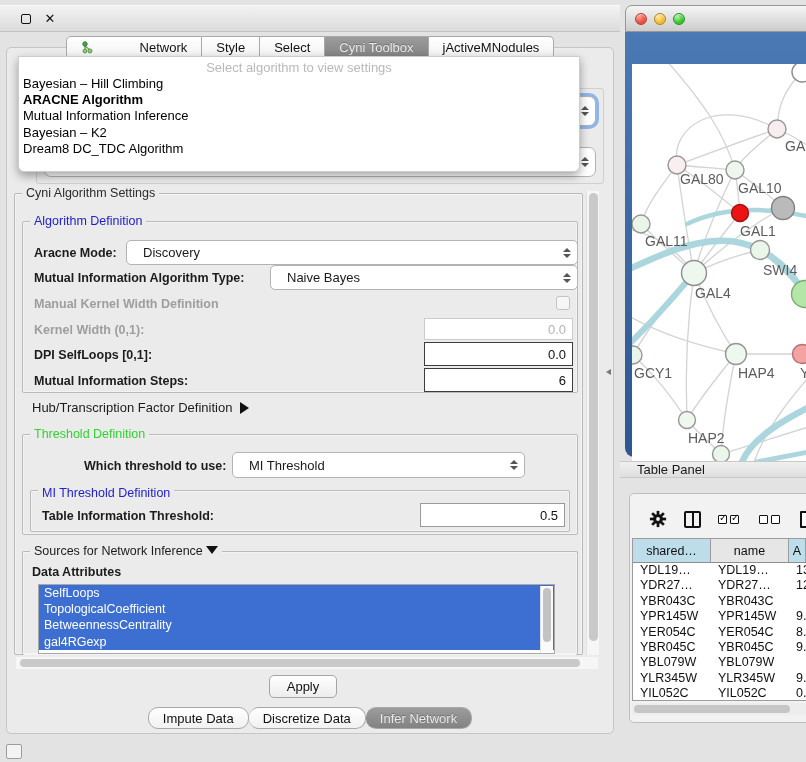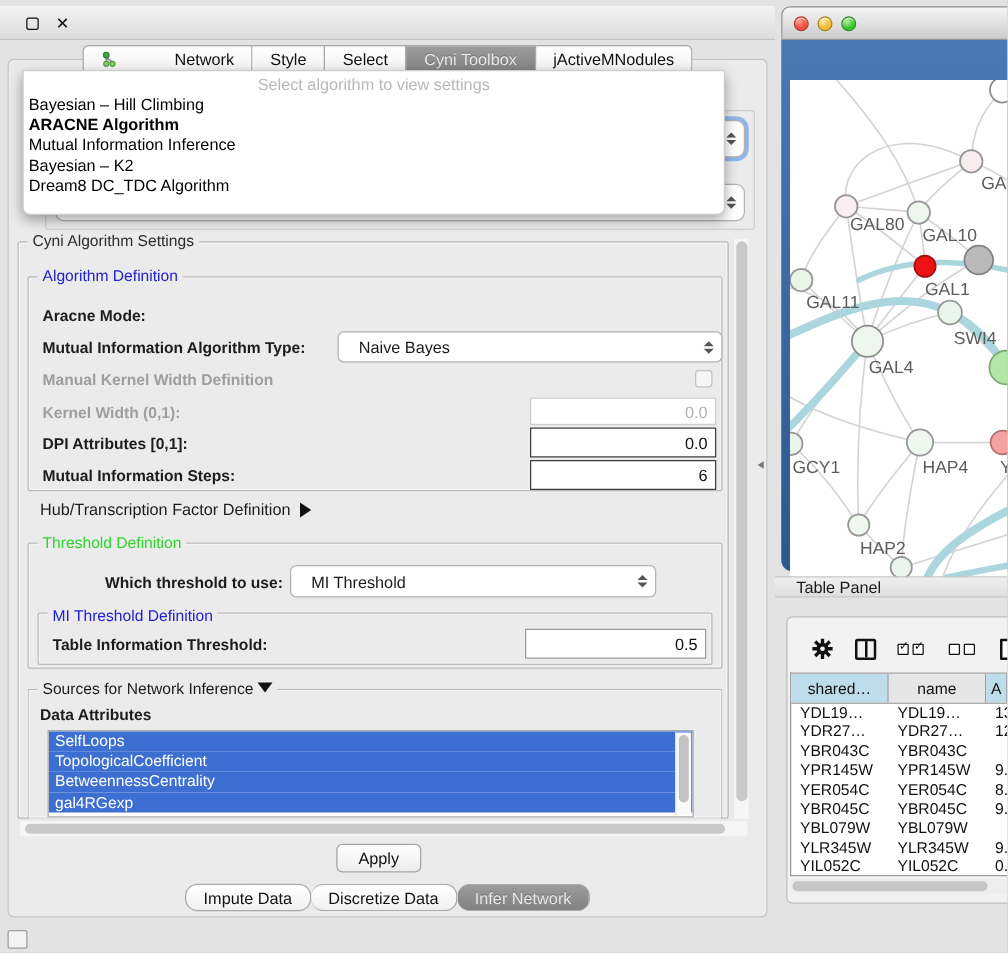--- a/index.html
+++ b/index.html
@@ -183,37 +183,44 @@
       </div>
   </div>
 
   <div class="settings-group"></div>
   <span class="grp-label" style="left:22px;top:186px;color:#2b2b2b;">Cyni Algorithm Settings</span>
 
   <div class="grp" style="left:22px;top:221px;width:556px;height:172px;"></div>
   <span class="grp-label" style="left:30px;top:214px;color:#2121cf;">Algorithm Definition</span>
 
   <span class="lbl" style="left:34px;top:246px;">Aracne Mode:</span>
+  <div class="combo" style="left:126px;top:240px;width:452px;height:25px;">
+    <span class="cval" style="padding-left:10px;">Discovery</span>
+    <span class="spin">
+        <i class="up"></i>
+        <i class="dn"></i>
+      </span>
+  </div>
 
   <span class="lbl" style="left:34px;top:271px;">Mutual Information Algorithm Type:</span>
   <div class="combo" style="left:270px;top:265px;width:308px;height:25px;">
     <span class="cval" style="padding-left:10px;">Naive Bayes</span>
     <span class="spin">
         <i class="up"></i>
         <i class="dn"></i>
       </span>
   </div>
 
   <span class="lbl dis" style="left:34px;top:297px;">Manual Kernel Width Definition</span>
   <div class="chk" style="left:556px;top:296px;"></div>
 
   <span class="lbl dis" style="left:34px;top:323px;">Kernel Width (0,1):</span>
   <input class="field dis" style="left: 424px; top: 318px; width: 149px; height: 22px;" readonly="" value="0.0">
 
-  <span class="lbl" style="left:34px;top:348px;">DPI Attributes [0,1]:</span>
+  <span class="lbl" style="left:34px;top:348px;">DPI SelfLoops [0,1]:</span>
   <input class="field strong" style="left: 424px; top: 342px; width: 149px; height: 24px;" readonly="" value="0.0">
 
   <span class="lbl" style="left:34px;top:374px;">Mutual Information Steps:</span>
   <input class="field strong" style="left: 424px; top: 368px; width: 149px; height: 24px;" readonly="" value="6">
 
   <span class="lbl" style="left:32px;top:400px;font-weight:normal;font-size:13px;">
     <span>Hub/Transcription Factor Definition</span>&nbsp;&nbsp;<span class="tri-r"></span>
   </span>
 
   <div class="grp" style="left:22px;top:434px;width:556px;height:101px;"></div>

